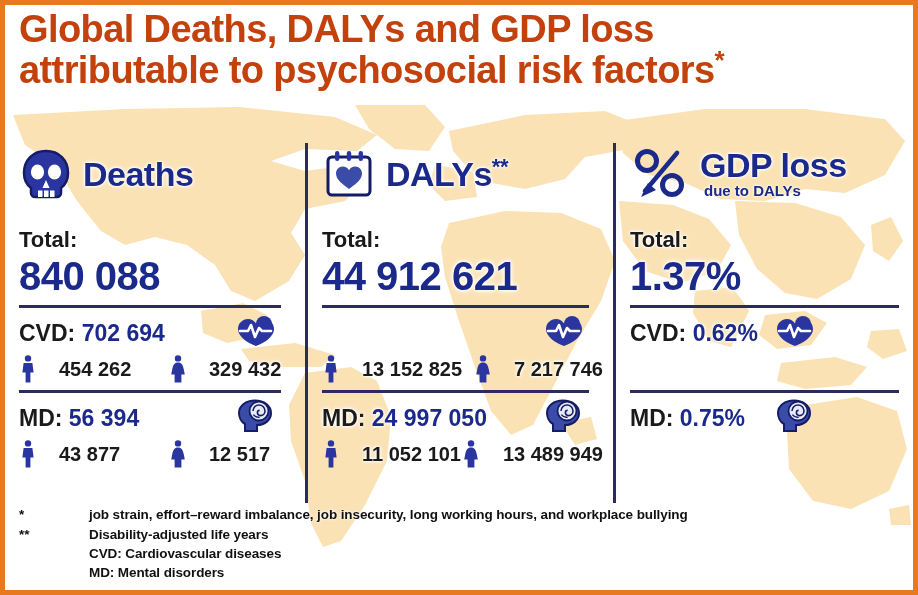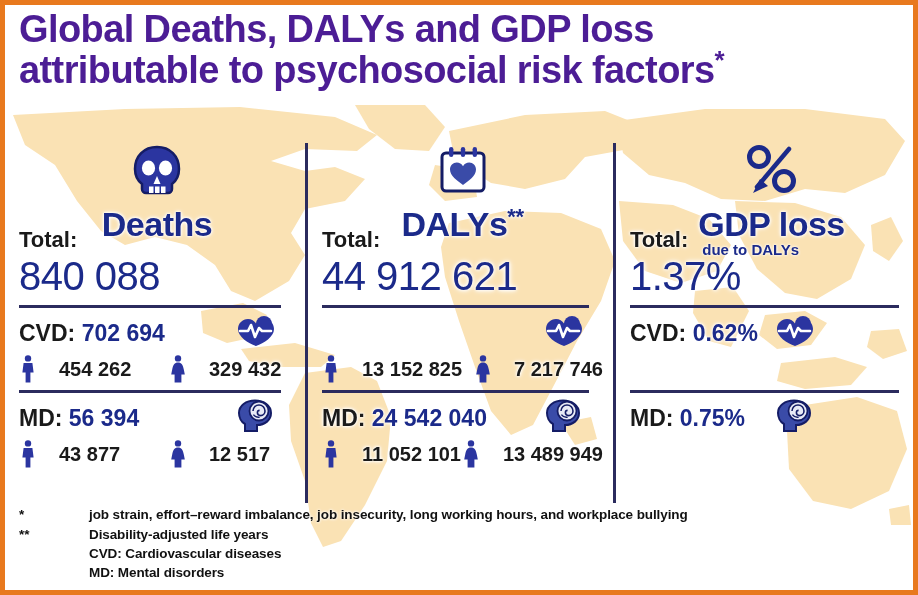--- a/index.html
+++ b/index.html
@@ -27,21 +27,21 @@
     pointer-events:none;
   }
   #map svg{display:block;width:100%;height:100%;}
 
   
   .title{
     position:absolute;
     left:14px; top:4px;
     width:890px;
     z-index:3;
-    color:#4c1d95;
+    color:#c2410c;
     font-weight:bold;
     font-size:38px;
     line-height:1.08;
     letter-spacing:-0.6px;
     font-family:"Liberation Sans", sans-serif;
   }
   .title .l1{display:block;}
   .title .l2{display:block;}
   .title sup{font-size:26px;vertical-align:super;line-height:0;}
 
@@ -62,21 +62,20 @@
   .col.c1{width:300px;}
   .col.c2{width:308px;border-left:3px solid #2B2B5E;}
   .col.c3{width:310px;border-left:3px solid #2B2B5E;}
 
   
   .colhead{
     display:flex;
     align-items:center;
     height:62px;
     gap:10px;
-    flex-direction:column;
   }
   .colhead .hicon{
     flex:0 0 auto;
     width:54px;height:54px;
     display:flex;align-items:center;justify-content:center;
   }
   .colhead .hicon.pct{width:60px;}
   .colhead .htext{
     color:#1B2A8A;
     font-weight:bold;
@@ -102,21 +101,21 @@
     margin-top:24px;
     color:#1A1A1A;
     font-weight:bold;
     font-size:22px;
     line-height:1;
     text-shadow:0 0 3px #fff, 0 0 3px #fff, 0 0 5px #fff;
   }
   .totalvalue{
     margin-top:4px;
     color:#1B2A8A;
-    font-weight:normal;
+    font-weight:bold;
     font-size:40px;
     line-height:1.05;
     letter-spacing:-0.5px;
     text-shadow:0 0 3px #fff, 0 0 4px #fff, 0 0 6px #fff;
   }
 
   .rule{
     height:3px;
     background:#2B2B5E;
     margin-top:8px;
@@ -399,21 +398,21 @@
                        L11.4,19.6 L14.8,19.6 L13.8,14.4 C13,10 11.4,7.4 8,7.4 Z" fill="#2B35A0"></path>
             </svg>
           </span>
           <span class="sval">7 217 746</span>
         </span>
       </div>
 
       <div class="rule block2"></div>
 
       <div class="metricrow">
-        <span class="metriclabel"><span>MD: </span><span class="num">24 542 040</span></span>
+        <span class="metriclabel"><span>MD: </span><span class="num">24 997 050</span></span>
         <span class="metricicon">
           <svg width="38" height="34" viewBox="0 0 38 34">
             <path d="M8,32 L8,25 C4,23 2,18 2,14 C2,6.5 9,1.5 18,1.5 C27,1.5 34,6.5 34,14
                      C34,21 28,26 20,26 L20,32 Z" fill="#3A4BA8" stroke="#141C66" stroke-width="2"></path>
             <circle cx="22" cy="12" r="9.5" fill="#E8EAF6" stroke="#141C66" stroke-width="1.8"></circle>
             <path d="M16,12 C16,8.6 18.6,6 22,6 C25.4,6 28,8.6 28,12 C28,14.6 26,16.6 23.6,16.6
                      C21.8,16.6 20.4,15.2 20.4,13.6 C20.4,12.4 21.4,11.4 22.6,11.4" fill="none" stroke="#141C66" stroke-width="1.6"></path>
             <path d="M16.4,15.6 C18,17.8 20.4,18.6 22.6,18.2" fill="none" stroke="#141C66" stroke-width="1.4"></path>
           </svg>
         </span>

